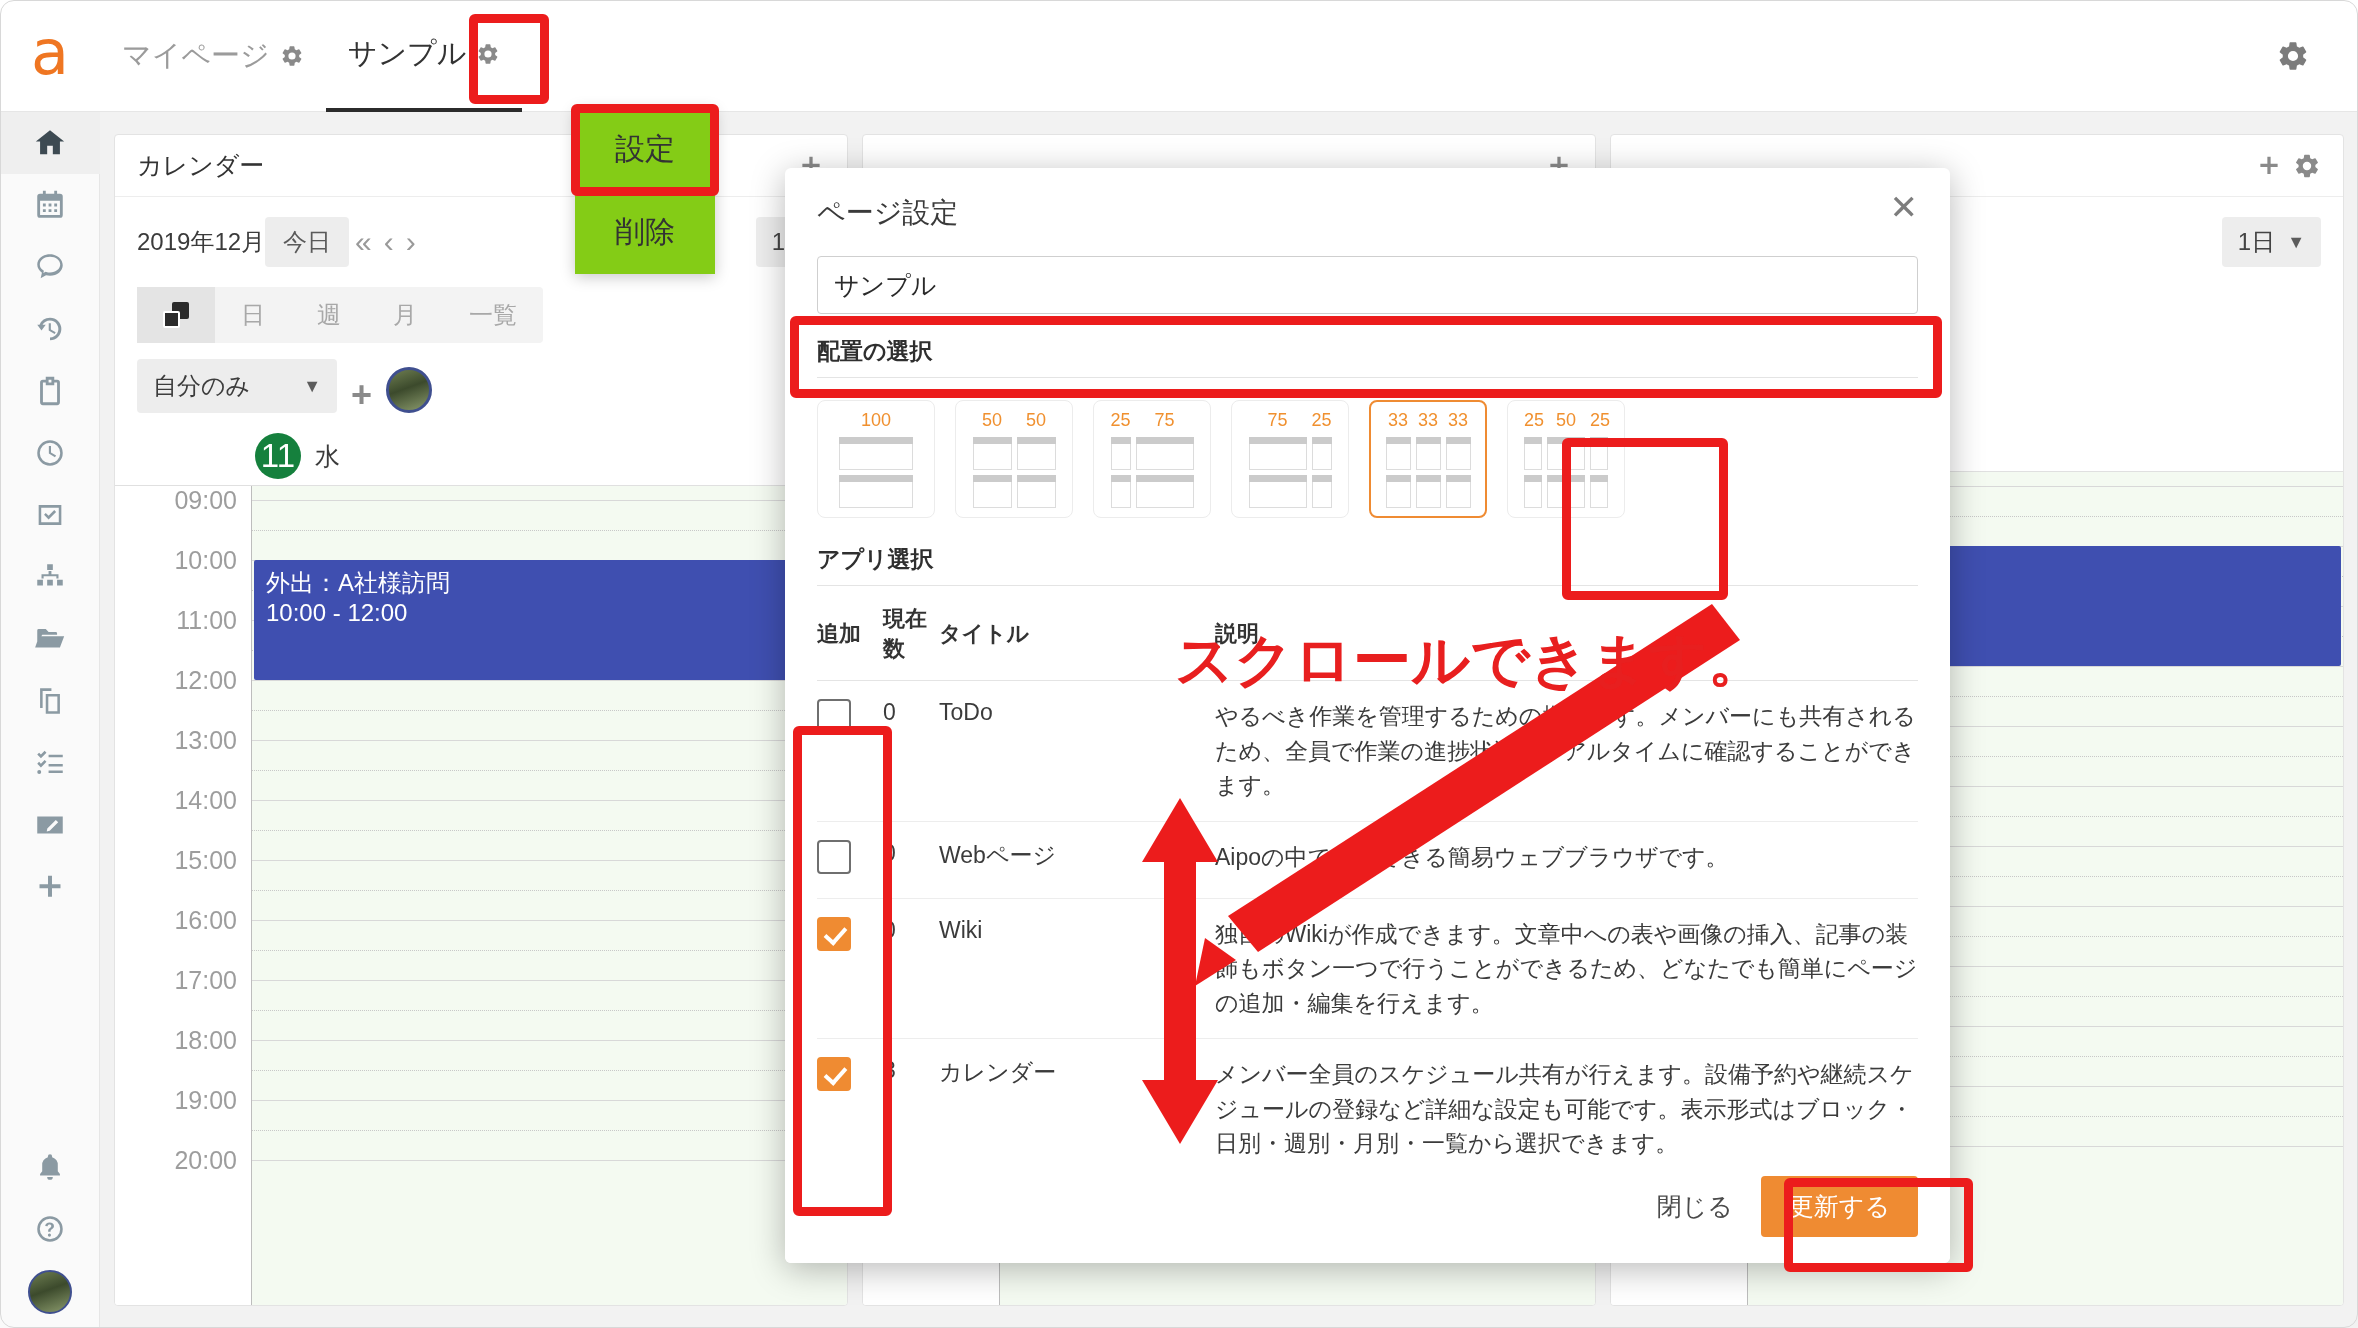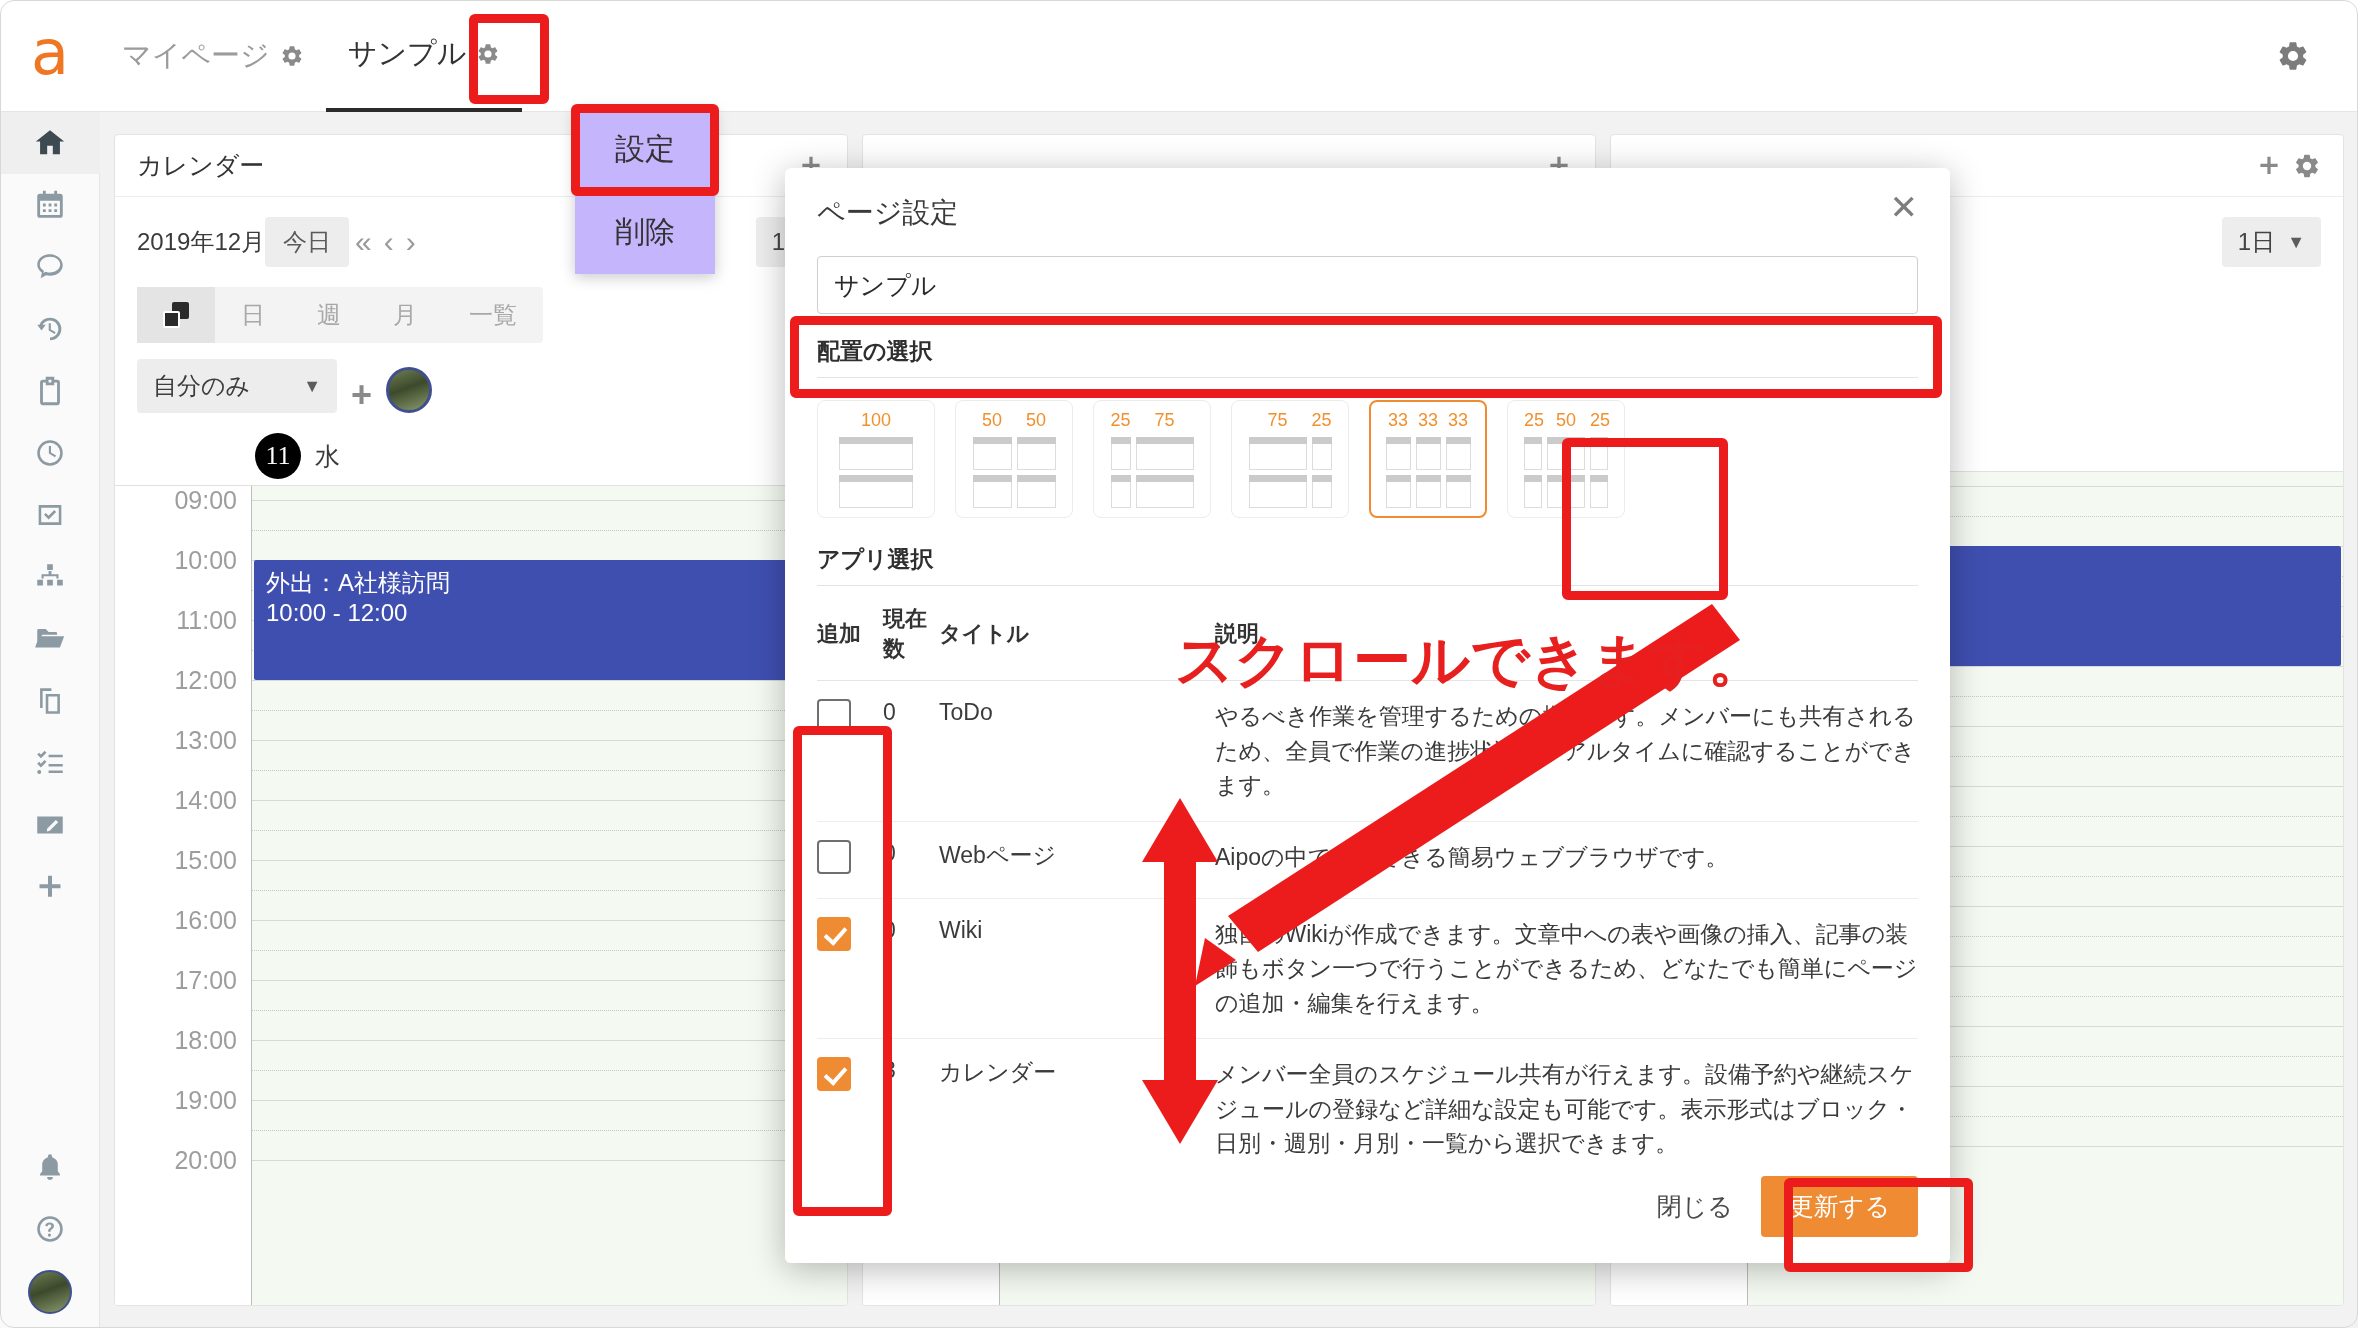--- a/index.html
+++ b/index.html
@@ -155,43 +155,43 @@
     color: #fff; font-size: 22px; margin-left: -6px; flex: 0 0 auto;
     overflow: hidden; white-space: nowrap;
   }
   .av.photo {
     background: linear-gradient(160deg,#6f7f52 0%,#3c4a2c 45%,#8a9a6c 100%);
     border: 3px solid #3f4f8f; margin-left: 0;
   }
 
   .daybar { display: flex; align-items: center; gap: 14px; padding: 10px 0 6px 140px; }
   .daynum {
-    width: 46px; height: 46px; border-radius: 50%; background: #000000;
-    color: #fff; font-size: 26px; display: flex; align-items: center; justify-content: center; font-family: Liberation Serif, serif;
+    width: 46px; height: 46px; border-radius: 50%; background: #15803d;
+    color: #fff; font-size: 33px; display: flex; align-items: center; justify-content: center;
   }
   .dayname { font-size: 25px; color: #3b3b3b; }
 
   .timegrid { position: relative; flex: 1; overflow: hidden; border-top: 1px solid #e0e0e0; }
   .time-col { position: absolute; left: 0; top: 0; width: 136px; height: 100%; background: #fff; }
   .tlabel {
     position: absolute; right: 14px; font-size: 25px; color: #9d9d9d; transform: translateY(-50%);
   }
   .grid-body { position: absolute; left: 136px; right: 0; top: 0; bottom: 0; background: #f4faf1; border-left: 1px solid #bdbdbd; }
   .hline { position: absolute; left: 0; right: 0; height: 1px; background: #d8d8d8; }
   .hline.half { background: none; border-top: 1px dotted #c8c8c8; height: 0; }
   .event {
     position: absolute; left: 2px; right: 2px;
     background: #3f4fb0; color: #fff; padding: 8px 12px;
     font-size: 24px; line-height: 1.25; border-radius: 2px;
   }
 
   
   .ctx-menu {
     position: absolute; left: 575px; top: 108px; width: 140px;
-    background: #c4b5fd; box-shadow: 0 3px 14px rgba(0,0,0,.22);
+    background: #84cc16; box-shadow: 0 3px 14px rgba(0,0,0,.22);
     z-index: 40;
   }
   .ctx-item {
     height: 83px; display: flex; align-items: center; justify-content: center;
     font-size: 30px; color: #333; cursor: pointer;
   }
 
   
   .modal {
     position: absolute; left: 785px; top: 168px; width: 1165px; height: 1095px;

